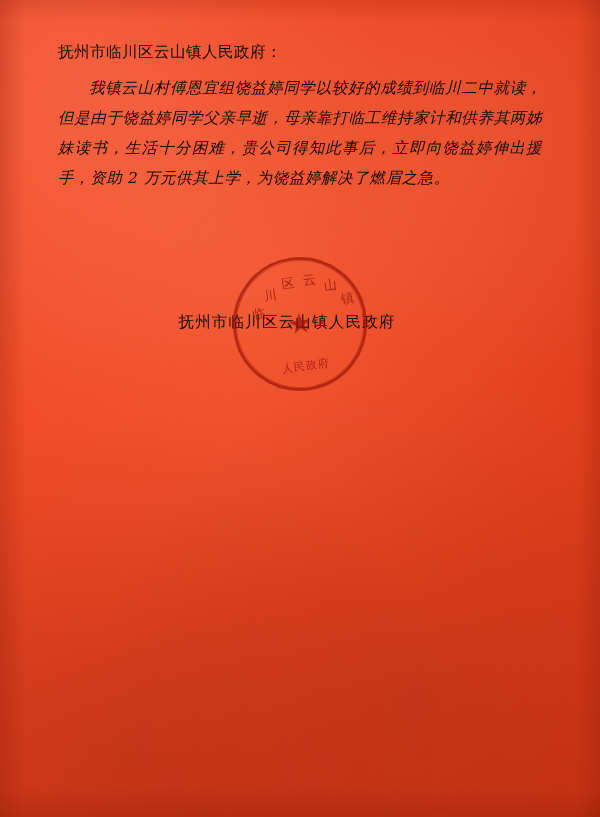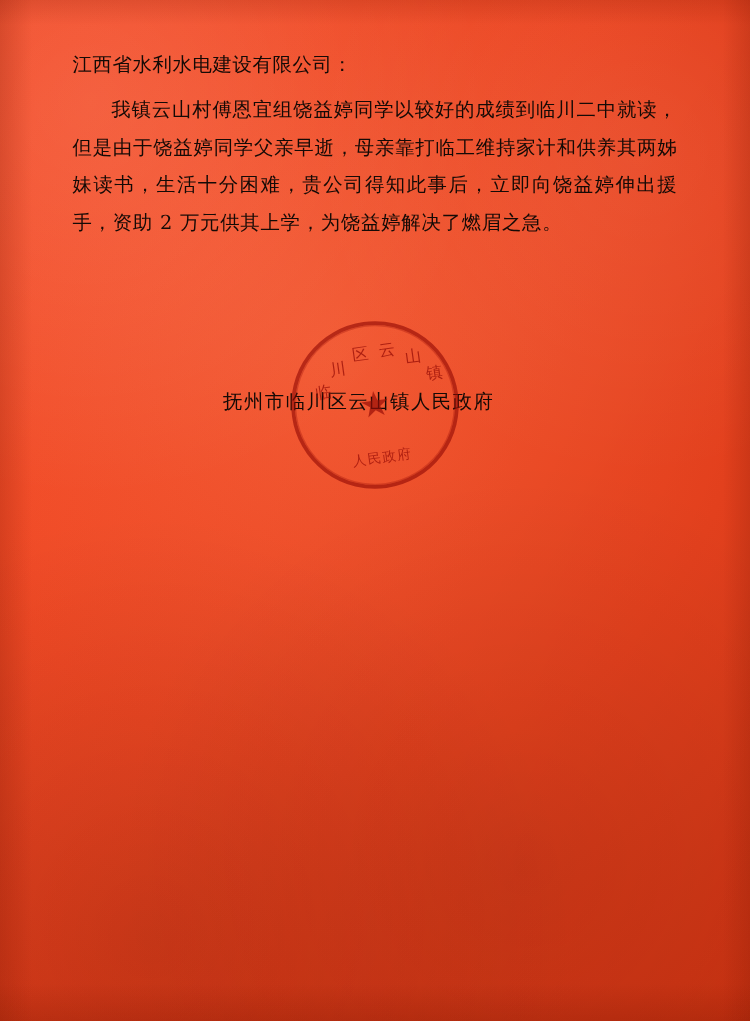--- a/index.html
+++ b/index.html
@@ -70,20 +70,21 @@
   .salutation {
     margin-top: 42px;
     font-family: "DejaVu Serif", "Liberation Serif", serif;
     font-size: 15.5px;
     color: #140a06;
     letter-spacing: 0.5px;
   }
 
   .body-text {
     margin-top: 10px;
+    font-style: italic;
   }
   .para {
     font-family: "DejaVu Serif", "Liberation Serif", serif;
     font-size: 15.5px;
     line-height: 30px;
     color: #140a06;
     text-align: justify;
     text-justify: inter-character;
     text-indent: 2em;
     margin: 0;
@@ -155,21 +156,21 @@
     letter-spacing: 1px;
   }
 </style>
 </head>
 <body>
 
 <div class="page">
   <div class="content">
 
 
-    <div class="salutation">江西省水利水电建设有限公司：</div>
+    <div class="salutation">抚州市临川区云山镇人民政府：</div>
 
     <div class="body-text">
       <p class="para">我镇云山村傅恩宜组饶益婷同学以较好的成绩到临川二中就读，但是由于饶益婷同学父亲早逝，母亲靠打临工维持家计和供养其两姊妹读书，生活十分困难，贵公司得知此事后，立即向饶益婷伸出援手，资助 2 万元供其上学，为饶益婷解决了燃眉之急。</p>
     </div>
 
     <div class="signature-block">
 
       <div class="seal">
         <div class="seal-text">
           <span style="transform: rotate(-62deg) translate(0,-52px) rotate(62deg);">临</span>

